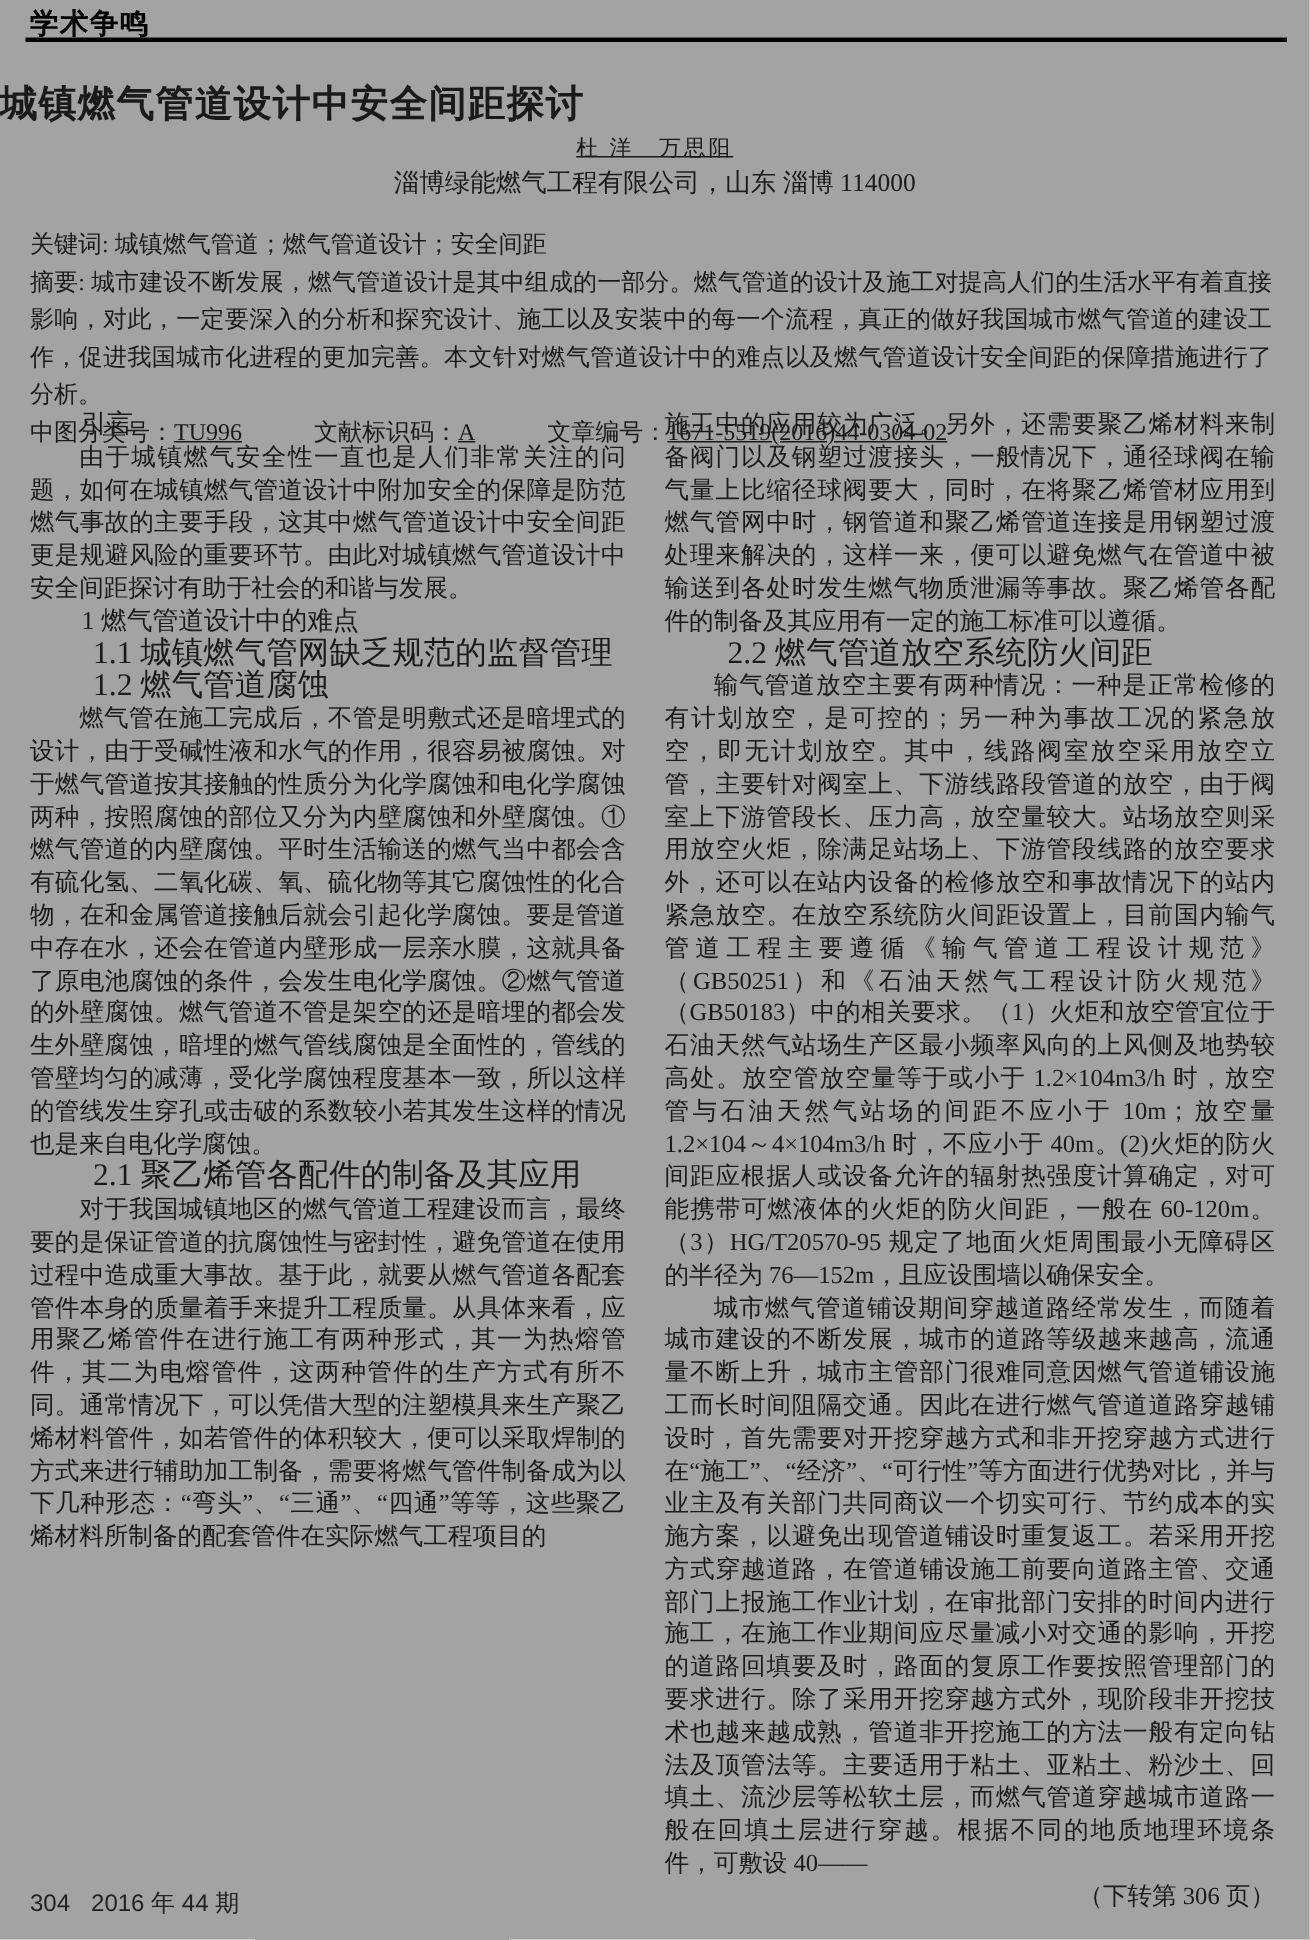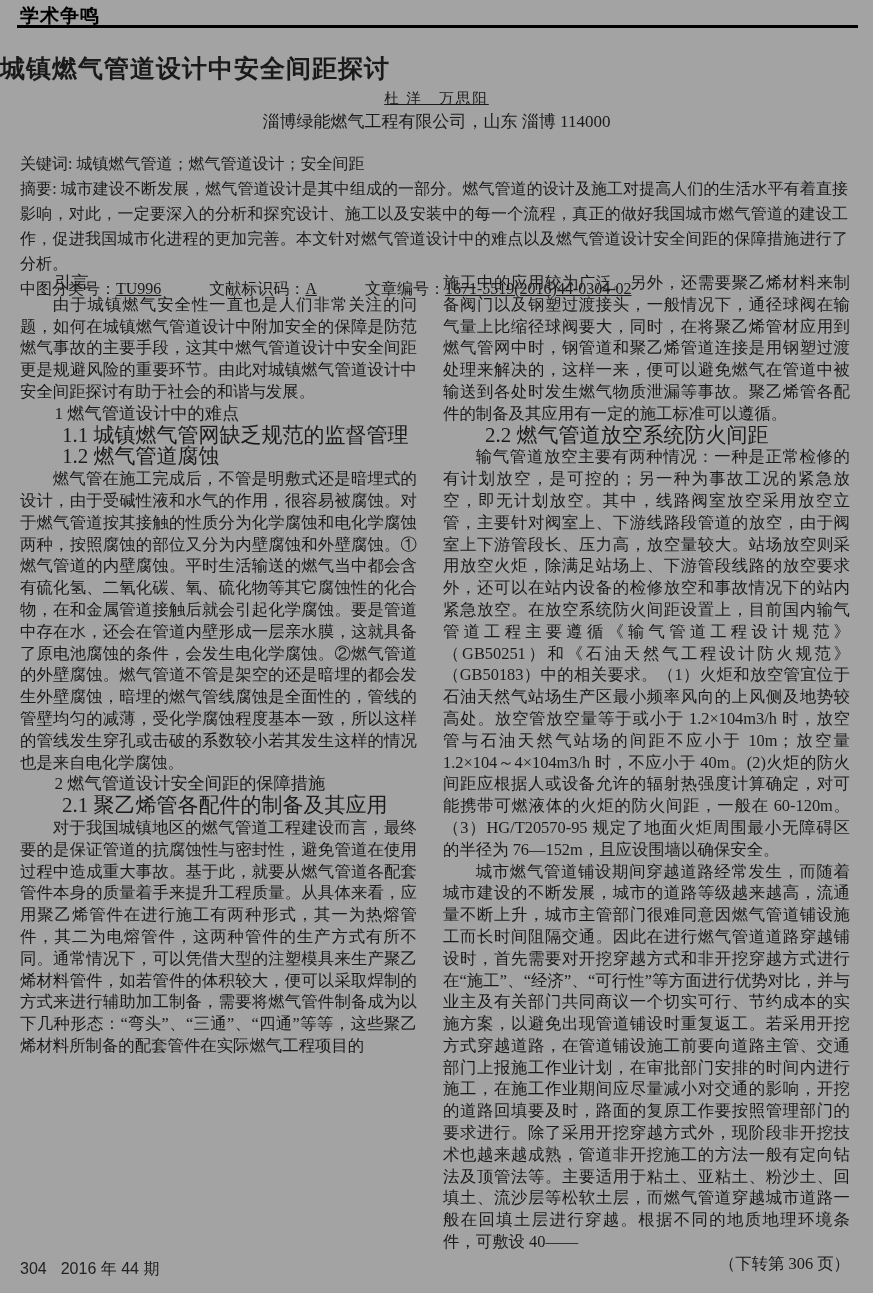--- a/index.html
+++ b/index.html
@@ -144,21 +144,20 @@
 
   <div class="columns">
 
     <div class="col col-left">
       <h2 class="sec-heading">引言</h2>
       <p>由于城镇燃气安全性一直也是人们非常关注的问题，如何在城镇燃气管道设计中附加安全的保障是防范燃气事故的主要手段，这其中燃气管道设计中安全间距更是规避风险的重要环节。由此对城镇燃气管道设计中安全间距探讨有助于社会的和谐与发展。</p>
       <h2 class="sec-heading">1 燃气管道设计中的难点</h2>
       <h3 class="subsec-heading">1.1 城镇燃气管网缺乏规范的监督管理</h3>
       <h3 class="subsec-heading">1.2 燃气管道腐蚀</h3>
       <p>燃气管在施工完成后，不管是明敷式还是暗埋式的设计，由于受碱性液和水气的作用，很容易被腐蚀。对于燃气管道按其接触的性质分为化学腐蚀和电化学腐蚀两种，按照腐蚀的部位又分为内壁腐蚀和外壁腐蚀。①燃气管道的内壁腐蚀。平时生活输送的燃气当中都会含有硫化氢、二氧化碳、氧、硫化物等其它腐蚀性的化合物，在和金属管道接触后就会引起化学腐蚀。要是管道中存在水，还会在管道内壁形成一层亲水膜，这就具备了原电池腐蚀的条件，会发生电化学腐蚀。②燃气管道的外壁腐蚀。燃气管道不管是架空的还是暗埋的都会发生外壁腐蚀，暗埋的燃气管线腐蚀是全面性的，管线的管壁均匀的减薄，受化学腐蚀程度基本一致，所以这样的管线发生穿孔或击破的系数较小若其发生这样的情况也是来自电化学腐蚀。</p>
-      <h2 class="sec-heading">2 燃气管道设计安全间距的保障措施</h2>
       <h3 class="subsec-heading">2.1 聚乙烯管各配件的制备及其应用</h3>
       <p>对于我国城镇地区的燃气管道工程建设而言，最终要的是保证管道的抗腐蚀性与密封性，避免管道在使用过程中造成重大事故。基于此，就要从燃气管道各配套管件本身的质量着手来提升工程质量。从具体来看，应用聚乙烯管件在进行施工有两种形式，其一为热熔管件，其二为电熔管件，这两种管件的生产方式有所不同。通常情况下，可以凭借大型的注塑模具来生产聚乙烯材料管件，如若管件的体积较大，便可以采取焊制的方式来进行辅助加工制备，需要将燃气管件制备成为以下几种形态：“弯头”、“三通”、“四通”等等，这些聚乙烯材料所制备的配套管件在实际燃气工程项目的</p>
     </div>
 
     <div class="col col-right">
       <p class="no-indent">施工中的应用较为广泛。另外，还需要聚乙烯材料来制备阀门以及钢塑过渡接头，一般情况下，通径球阀在输气量上比缩径球阀要大，同时，在将聚乙烯管材应用到燃气管网中时，钢管道和聚乙烯管道连接是用钢塑过渡处理来解决的，这样一来，便可以避免燃气在管道中被输送到各处时发生燃气物质泄漏等事故。聚乙烯管各配件的制备及其应用有一定的施工标准可以遵循。</p>
       <h3 class="subsec-heading">2.2 燃气管道放空系统防火间距</h3>
       <p>输气管道放空主要有两种情况：一种是正常检修的有计划放空，是可控的；另一种为事故工况的紧急放空，即无计划放空。其中，线路阀室放空采用放空立管，主要针对阀室上、下游线路段管道的放空，由于阀室上下游管段长、压力高，放空量较大。站场放空则采用放空火炬，除满足站场上、下游管段线路的放空要求外，还可以在站内设备的检修放空和事故情况下的站内紧急放空。在放空系统防火间距设置上，目前国内输气管道工程主要遵循《输气管道工程设计规范》（GB50251）和《石油天然气工程设计防火规范》（GB50183）中的相关要求。（1）火炬和放空管宜位于石油天然气站场生产区最小频率风向的上风侧及地势较高处。放空管放空量等于或小于 1.2×104m3/h 时，放空管与石油天然气站场的间距不应小于 10m；放空量 1.2×104～4×104m3/h 时，不应小于 40m。(2)火炬的防火间距应根据人或设备允许的辐射热强度计算确定，对可能携带可燃液体的火炬的防火间距，一般在 60-120m。（3）HG/T20570-95 规定了地面火炬周围最小无障碍区的半径为 76—152m，且应设围墙以确保安全。</p>
       <p>城市燃气管道铺设期间穿越道路经常发生，而随着城市建设的不断发展，城市的道路等级越来越高，流通量不断上升，城市主管部门很难同意因燃气管道铺设施工而长时间阻隔交通。因此在进行燃气管道道路穿越铺设时，首先需要对开挖穿越方式和非开挖穿越方式进行在“施工”、“经济”、“可行性”等方面进行优势对比，并与业主及有关部门共同商议一个切实可行、节约成本的实施方案，以避免出现管道铺设时重复返工。若采用开挖方式穿越道路，在管道铺设施工前要向道路主管、交通部门上报施工作业计划，在审批部门安排的时间内进行施工，在施工作业期间应尽量减小对交通的影响，开挖的道路回填要及时，路面的复原工作要按照管理部门的要求进行。除了采用开挖穿越方式外，现阶段非开挖技术也越来越成熟，管道非开挖施工的方法一般有定向钻法及顶管法等。主要适用于粘土、亚粘土、粉沙土、回填土、流沙层等松软土层，而燃气管道穿越城市道路一般在回填土层进行穿越。根据不同的地质地理环境条件，可敷设 40——</p>
       <p class="continuation-note">（下转第 306 页）</p>

